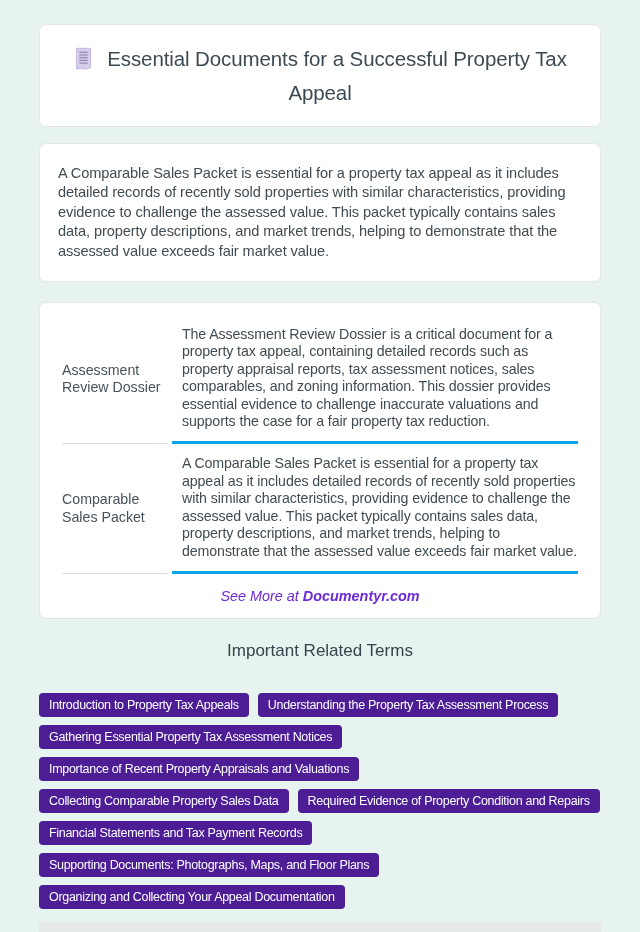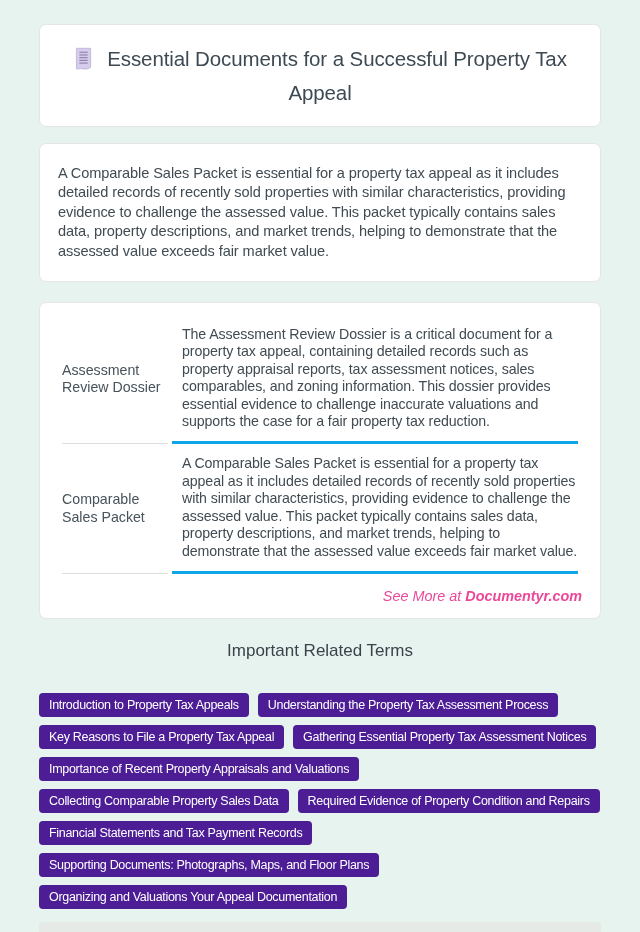--- a/index.html
+++ b/index.html
@@ -35,22 +35,22 @@
   }
   td.term-cell {
     width: 102px; vertical-align: middle; padding: 11px 4px 11px 0;
     border-bottom: 1px solid #dbdedd; color: #47525a;
   }
   td.desc-cell {
     vertical-align: middle; padding: 11px 0 11px 10px;
     border-bottom: 3px solid #0ea5e9; letter-spacing: -0.1px;
   }
   .see-more {
-    margin: 14px 0 0; text-align: right; font-style: italic;
-    font-size: 14.4px; color: #ec4899;
+    margin: 14px 0 0; text-align: center; font-style: italic;
+    font-size: 14.4px; color: #6d28d9;
   }
   .see-more .site { font-weight: bold; }
   
   .related-heading {
     margin: 22px 0 32px; text-align: center; font-weight: 500;
     font-size: 17px; color: #3a434b;
   }
   .pills {
     display: flex; flex-wrap: wrap; gap: 8px 9px; align-content: flex-start;
   }
@@ -106,27 +106,26 @@
       <span>See More at</span>
       <span class="site">Documentyr.com</span>
     </p>
   </div>
 
   <h2 class="related-heading">Important Related Terms</h2>
 
   <div class="pills">
     <span class="pill">Introduction to Property Tax Appeals</span>
     <span class="pill">Understanding the Property Tax Assessment Process</span>
-    <span class="pill">Key Reasons to File a Property Tax Appeal</span>
     <span class="pill">Gathering Essential Property Tax Assessment Notices</span>
     <span class="pill">Importance of Recent Property Appraisals and Valuations</span>
     <span class="pill">Collecting Comparable Property Sales Data</span>
     <span class="pill">Required Evidence of Property Condition and Repairs</span>
     <span class="pill">Financial Statements and Tax Payment Records</span>
     <span class="pill">Supporting Documents: Photographs, Maps, and Floor Plans</span>
-    <span class="pill">Organizing and Valuations Your Appeal Documentation</span>
+    <span class="pill">Organizing and Collecting Your Appeal Documentation</span>
   </div>
 
   <div class="footer-bar">
     <span class="footer-site">documentyr.com</span>
   </div>
 
 </div>
 
 </body></html>

